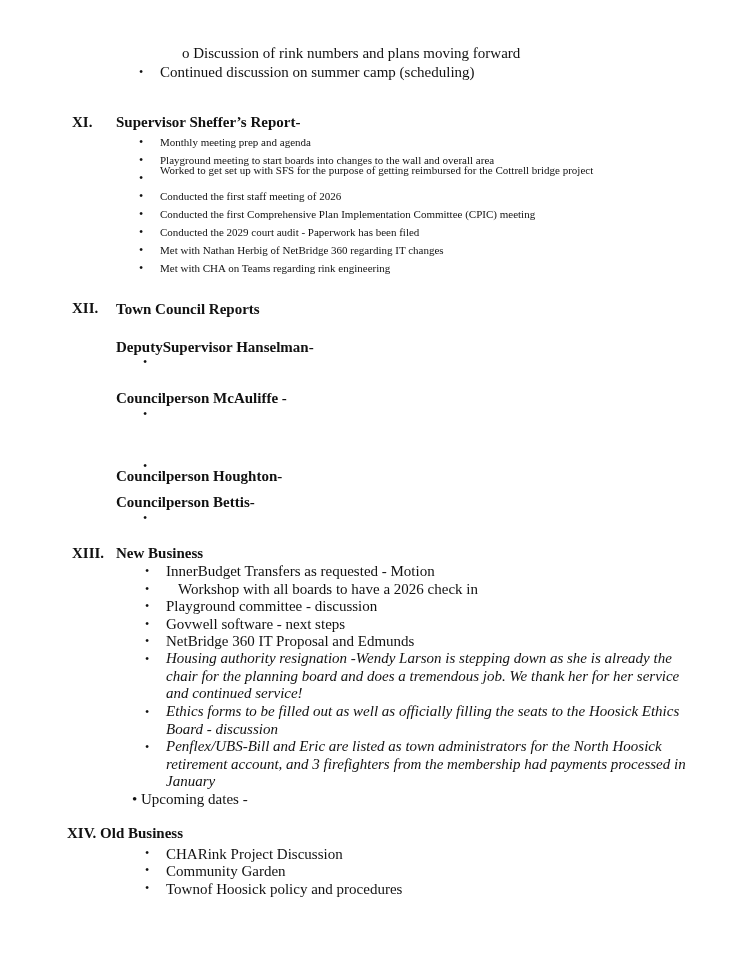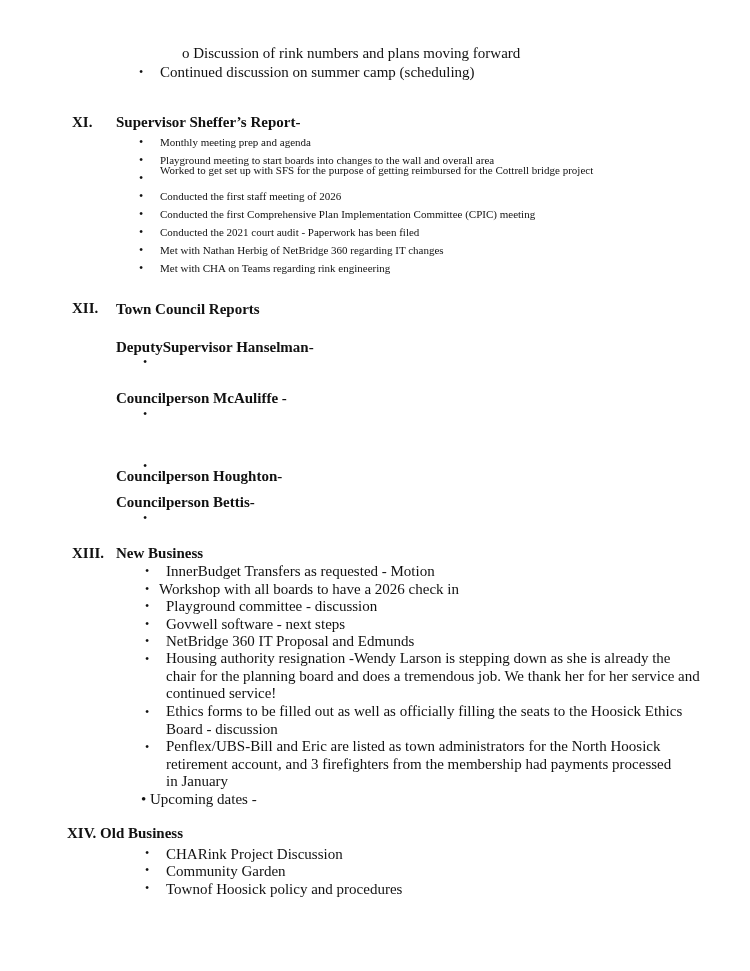--- a/index.html
+++ b/index.html
@@ -3,21 +3,21 @@
 <meta charset="utf-8">
 <style>
   html, body { margin:0; padding:0; background:#ffffff; }
   body { width:750px; height:971px; position:relative; overflow:hidden;
          font-family:"Liberation Serif", serif; color:#111111; }
   .abs { position:absolute; white-space:nowrap; }
   .t15 { font-size:15px; line-height:18px; }
   .t13 { font-size:11px; line-height:16px; }
   .b { font-weight:bold; }
   .bul { position:absolute; font-size:12px; line-height:16px; }
-  .wrap { white-space:normal; }
+  .wrap { white-space:normal;font-style:italic; }
 </style>
 </head>
 <body>
 
 <div class="abs t15" style="left:182px;top:44px;">o Discussion of rink numbers and plans moving forward</div>
 <div class="bul" style="left:139px;top:64px;">•</div>
 <div class="abs t15" style="left:160px;top:63px;">Continued discussion on summer camp (scheduling)</div>
 
 <div class="abs t15 b" style="left:72px;top:113px;">XI.</div>
 <div class="abs t15 b" style="left:116px;top:113px;">Supervisor Sheffer’s Report-</div>
@@ -26,21 +26,21 @@
 <div class="abs t13" style="left:160px;top:134px;">Monthly meeting prep and agenda</div>
 <div class="bul" style="left:139px;top:152px;">•</div>
 <div class="abs t13" style="left:160px;top:152px;">Playground meeting to start boards into changes to the wall and overall area</div>
 <div class="bul" style="left:139px;top:170px;">•</div>
 <div class="abs t13" style="left:160px;top:162px;">Worked to get set up with SFS for the purpose of getting reimbursed for the Cottrell bridge project</div>
 <div class="bul" style="left:139px;top:188px;">•</div>
 <div class="abs t13" style="left:160px;top:188px;">Conducted the first staff meeting of 2026</div>
 <div class="bul" style="left:139px;top:206px;">•</div>
 <div class="abs t13" style="left:160px;top:206px;">Conducted the first Comprehensive Plan Implementation Committee (CPIC) meeting</div>
 <div class="bul" style="left:139px;top:224px;">•</div>
-<div class="abs t13" style="left:160px;top:224px;">Conducted the 2021 court audit - Paperwork has been filed</div>
+<div class="abs t13" style="left:160px;top:224px;">Conducted the 2029 court audit - Paperwork has been filed</div>
 <div class="bul" style="left:139px;top:242px;">•</div>
 <div class="abs t13" style="left:160px;top:242px;">Met with Nathan Herbig of NetBridge 360 regarding IT changes</div>
 <div class="bul" style="left:139px;top:260px;">•</div>
 <div class="abs t13" style="left:160px;top:260px;">Met with CHA on Teams regarding rink engineering</div>
 
 <div class="abs t15 b" style="left:72px;top:299px;">XII.</div>
 <div class="abs t15 b" style="left:116px;top:300px;">Town Council Reports</div>
 
 <div class="abs t15 b" style="left:116px;top:338px;">DeputySupervisor Hanselman-</div>
 <div class="bul" style="left:143px;top:354px;">•</div>
@@ -50,34 +50,34 @@
 <div class="bul" style="left:143px;top:458px;">•</div>
 <div class="abs t15 b" style="left:116px;top:493px;">Councilperson Bettis-</div>
 <div class="bul" style="left:143px;top:510px;">•</div>
 
 <div class="abs t15 b" style="left:72px;top:544px;">XIII.</div>
 <div class="abs t15 b" style="left:116px;top:544px;">New Business</div>
 
 <div class="bul" style="left:145px;top:563px;">•</div>
 <div class="abs t15" style="left:166px;top:562px;">InnerBudget Transfers as requested - Motion</div>
 <div class="bul" style="left:145px;top:581px;">•</div>
-<div class="abs t15" style="left:159px;top:580px;">Workshop with all boards to have a 2026 check in</div>
+<div class="abs t15" style="left:178px;top:580px;">Workshop with all boards to have a 2026 check in</div>
 <div class="bul" style="left:145px;top:598px;">•</div>
 <div class="abs t15" style="left:166px;top:597px;">Playground committee - discussion</div>
 <div class="bul" style="left:145px;top:616px;">•</div>
 <div class="abs t15" style="left:166px;top:615px;">Govwell software - next steps</div>
 <div class="bul" style="left:145px;top:633px;">•</div>
 <div class="abs t15" style="left:166px;top:632px;">NetBridge 360 IT Proposal and Edmunds</div>
 <div class="bul" style="left:145px;top:651px;">•</div>
 <div class="abs t15 wrap" style="left:166px;top:650px;width:535px;line-height:17.5px;">Housing authority resignation -Wendy Larson is stepping down as she is already the chair for the planning board and does a tremendous job. We thank her for her service and continued service!</div>
 <div class="bul" style="left:145px;top:704px;">•</div>
 <div class="abs t15 wrap" style="left:166px;top:703px;width:525px;line-height:17.5px;">Ethics forms to be filled out as well as officially filling the seats to the Hoosick Ethics Board - discussion</div>
 <div class="bul" style="left:145px;top:739px;">•</div>
 <div class="abs t15 wrap" style="left:166px;top:738px;width:520px;line-height:17.5px;">Penflex/UBS-Bill and Eric are listed as town administrators for the North Hoosick retirement account, and 3 firefighters from the membership had payments processed in January</div>
-<div class="abs t15" style="left:141px;top:790px;text-align:right;">• Upcoming dates -</div>
+<div class="abs t15" style="left:132px;top:790px;text-align:right;">• Upcoming dates -</div>
 
 <div class="abs t15 b" style="left:67px;top:824px;">XIV. Old Business</div>
 <div class="bul" style="left:145px;top:845px;">•</div>
 <div class="abs t15" style="left:166px;top:845px;">CHARink Project Discussion</div>
 <div class="bul" style="left:145px;top:862px;">•</div>
 <div class="abs t15" style="left:166px;top:862px;">Community Garden</div>
 <div class="bul" style="left:145px;top:880px;">•</div>
 <div class="abs t15" style="left:166px;top:880px;">Townof Hoosick policy and procedures</div>
 
 </body></html>

